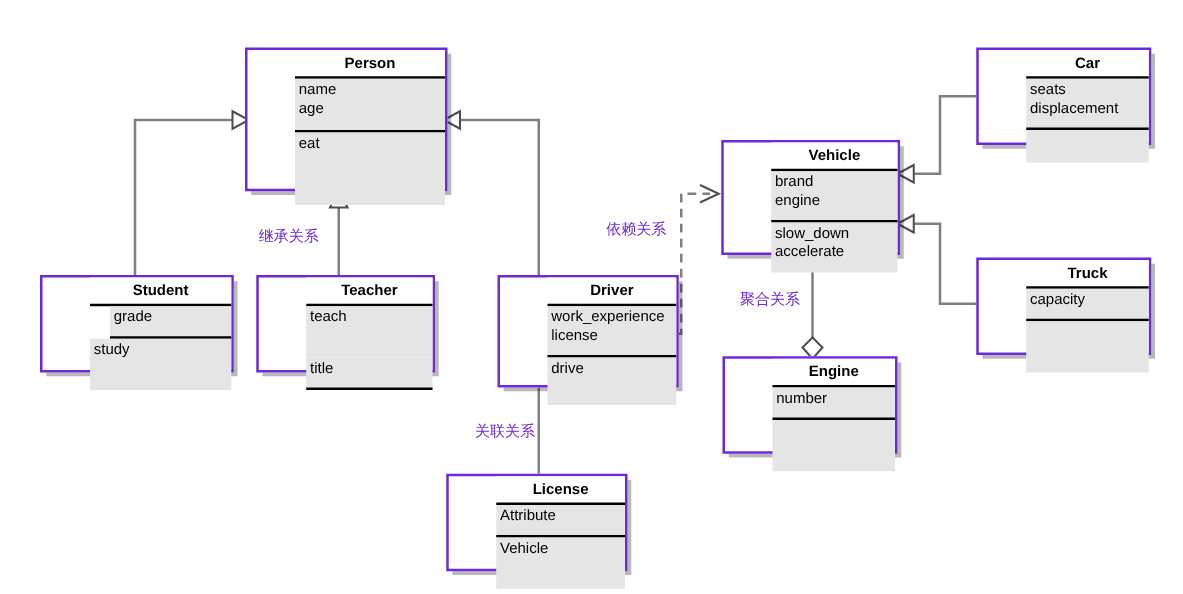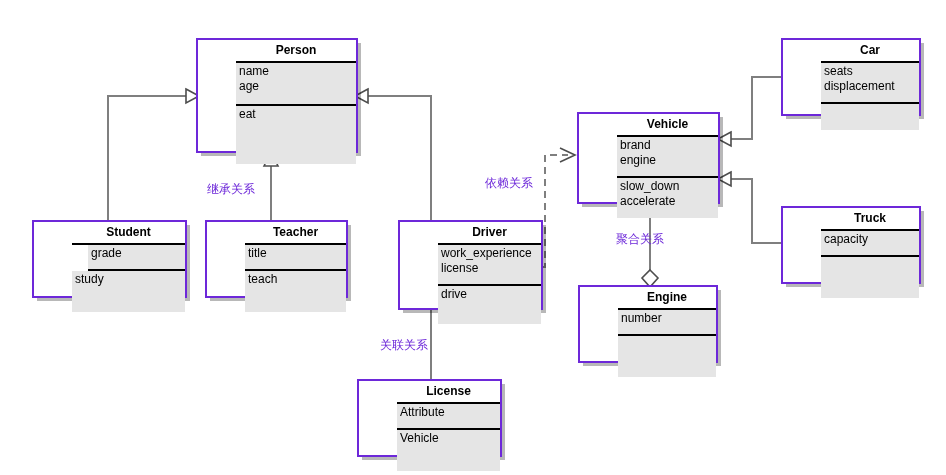--- a/index.html
+++ b/index.html
@@ -124,25 +124,25 @@
     <div class="uml-compartment divided" style="height:21px;margin-left:16px;">
       <div class="uml-row">grade</div>
     </div>
     <div class="uml-compartment" style="height:38px;">
       <div class="uml-row">study</div>
     </div>
   </div>
 
   <div class="uml-class" style="left:205px;top:220px;width:143px;height:78px;">
     <div class="uml-title">Teacher</div>
-    <div class="uml-compartment divided" style="height:21px;">
-      <div class="uml-row">title</div>
-    </div>
     <div class="uml-compartment" style="height:38px;">
       <div class="uml-row">teach</div>
+    </div>
+    <div class="uml-compartment divided" style="height:21px;">
+      <div class="uml-row">title</div>
     </div>
   </div>
 
   <div class="uml-class" style="left:359px;top:220px;width:145px;height:90px;margin-left:39px;">
     <div class="uml-title">Driver</div>
     <div class="uml-compartment divided" style="height:36px;">
       <div class="uml-row">work_experience</div>
       <div class="uml-row">license</div>
     </div>
     <div class="uml-compartment" style="height:35px;">
@@ -192,16 +192,16 @@
   <div class="uml-class" style="left:578px;top:285px;width:140px;height:78px;">
     <div class="uml-title">Engine</div>
     <div class="uml-compartment divided" style="height:21px;">
       <div class="uml-row">number</div>
     </div>
     <div class="uml-compartment" style="height:38px;"></div>
   </div>
 
   <div class="edge-label" style="left:207px;top:182px;">继承关系</div>
   <div class="edge-label" style="left:485px;top:176px;">依赖关系</div>
-  <div class="edge-label" style="left:616px;top:232px;">聚合关系</div>
+  <div class="edge-label" style="left:592px;top:232px;">聚合关系</div>
   <div class="edge-label" style="left:380px;top:338px;">关联关系</div>
 
 </div>
 
 </body></html>

